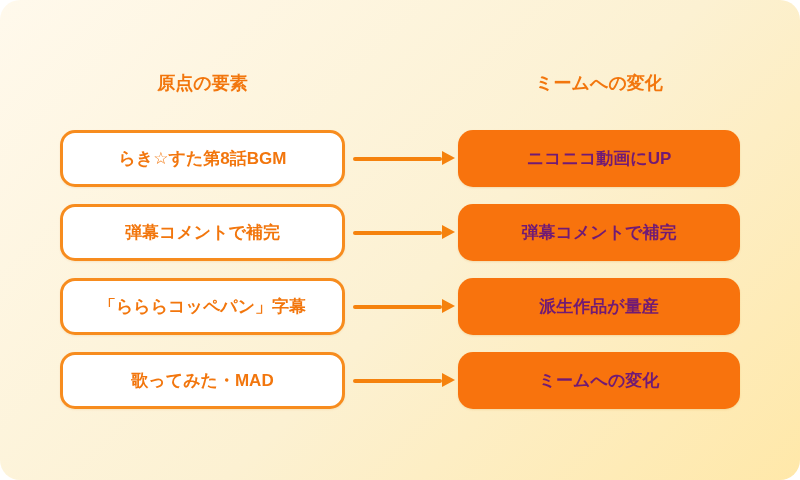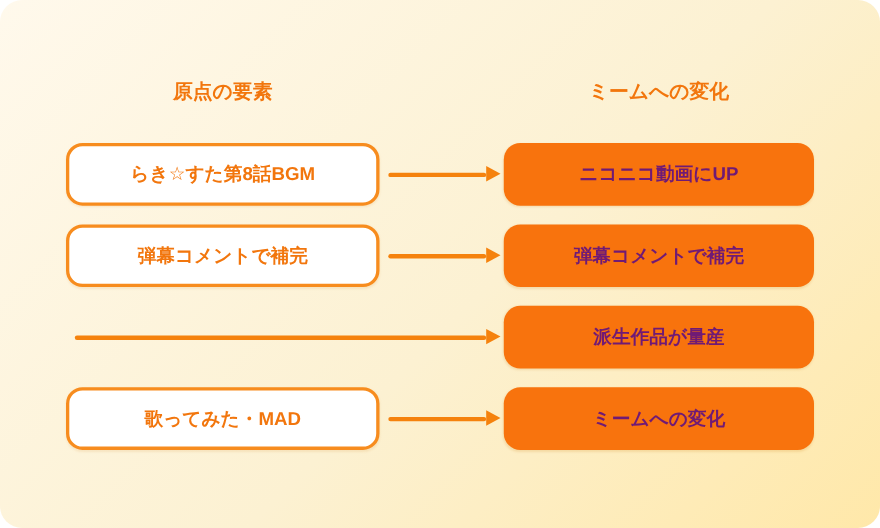--- a/index.html
+++ b/index.html
@@ -82,20 +82,23 @@
       <div class="src-box">
         <span>弾幕コメントで補完</span>
       </div>
       <div class="arrow"></div>
       <div class="dst-box">
         <span>弾幕コメントで補完</span>
       </div>
     </div>
 
     <div class="row">
+      <div class="src-box">
+        <span>「らららコッペパン」字幕</span>
+      </div>
       <div class="arrow"></div>
       <div class="dst-box">
         <span>派生作品が量産</span>
       </div>
     </div>
 
     <div class="row">
       <div class="src-box">
         <span>歌ってみた・MAD</span>
       </div>

